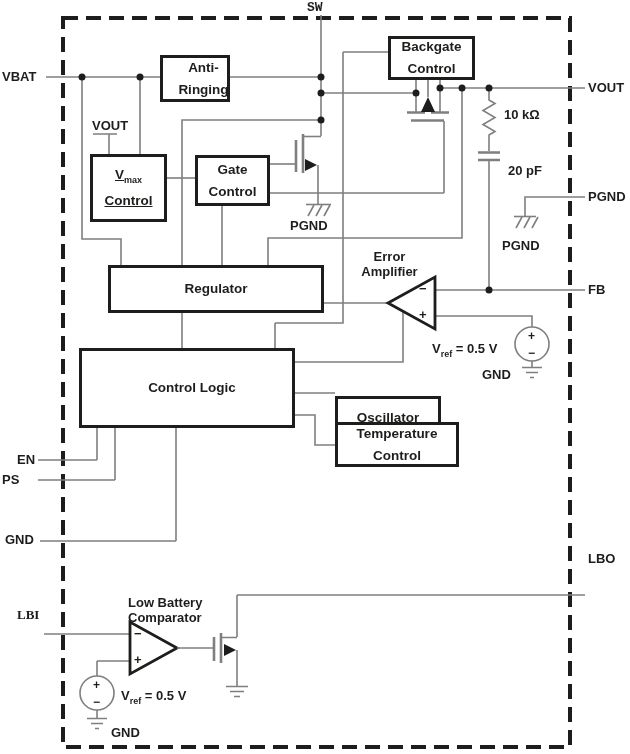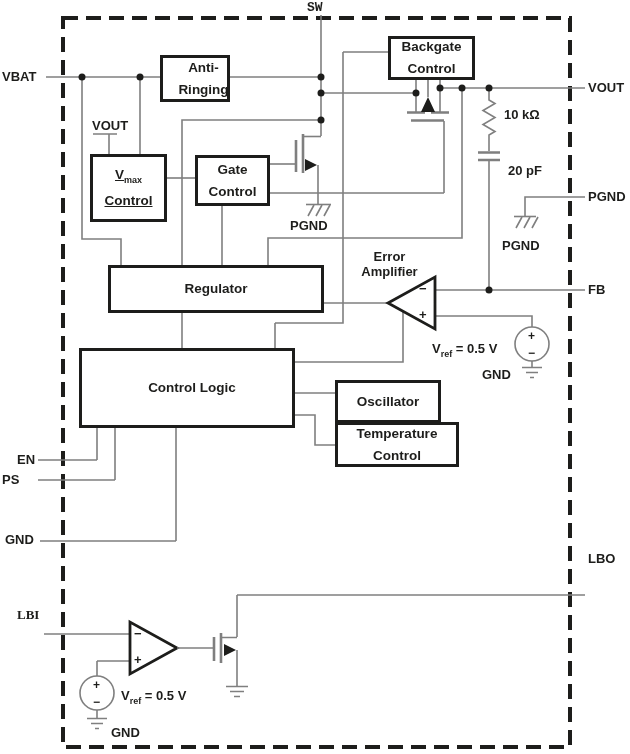--- a/index.html
+++ b/index.html
@@ -163,21 +163,21 @@
   </div>
 
   <div class="blk" style="left:79px;top:265px;width:216px;height:48px;margin-left:29px;">
     <div>Regulator</div>
   </div>
 
   <div class="blk" style="left:79px;top:348px;width:216px;height:80px;padding-left:10px;">
     <div>Control Logic</div>
   </div>
 
-  <div class="blk" style="left:335px;top:380px;width:106px;height:43px;">
+  <div class="blk" style="left:335px;top:396px;width:106px;height:43px;">
     <div>Oscillator</div>
   </div>
 
   <div class="blk" style="left:335px;top:422px;width:124px;height:45px;">
     <div>Temperature</div>
     <div>Control</div>
   </div>
 
   <div class="lbl" style="left:2px;top:70px;text-align:center;">VBAT</div>
   <div class="lbl" style="left:307px;top:1px;font-family:Liberation Mono, monospace;">SW</div>
@@ -194,20 +194,24 @@
   <div class="lbl" style="left:290px;top:219px;">PGND</div>
   <div class="lbl" style="left:502px;top:239px;">PGND</div>
   <div class="lbl" style="left:504px;top:108px;">10 kΩ</div>
   <div class="lbl" style="left:508px;top:164px;">20 pF</div>
 
   <div class="lbl ctr lbl2" style="left:342px;top:249px;width:95px;">
     <div>Error</div>
     <div>Amplifier</div>
   </div>
 
+  <div class="lbl lbl2" style="left:128px;top:595px;">
+    <div>Low Battery</div>
+    <div>Comparator</div>
+  </div>
 
   <div class="lbl" style="left:432px;top:342px;"><span>V</span><sub>ref</sub><span> = 0.5 V</span></div>
   <div class="lbl" style="left:482px;top:368px;">GND</div>
 
   <div class="lbl" style="left:121px;top:689px;"><span>V</span><sub>ref</sub><span> = 0.5 V</span></div>
   <div class="lbl" style="left:111px;top:726px;">GND</div>
 
   <div class="sign" style="left:419px;top:283px;">−</div>
   <div class="sign" style="left:419px;top:309px;">+</div>
   <div class="sign small" style="left:528px;top:330px;">+</div>

